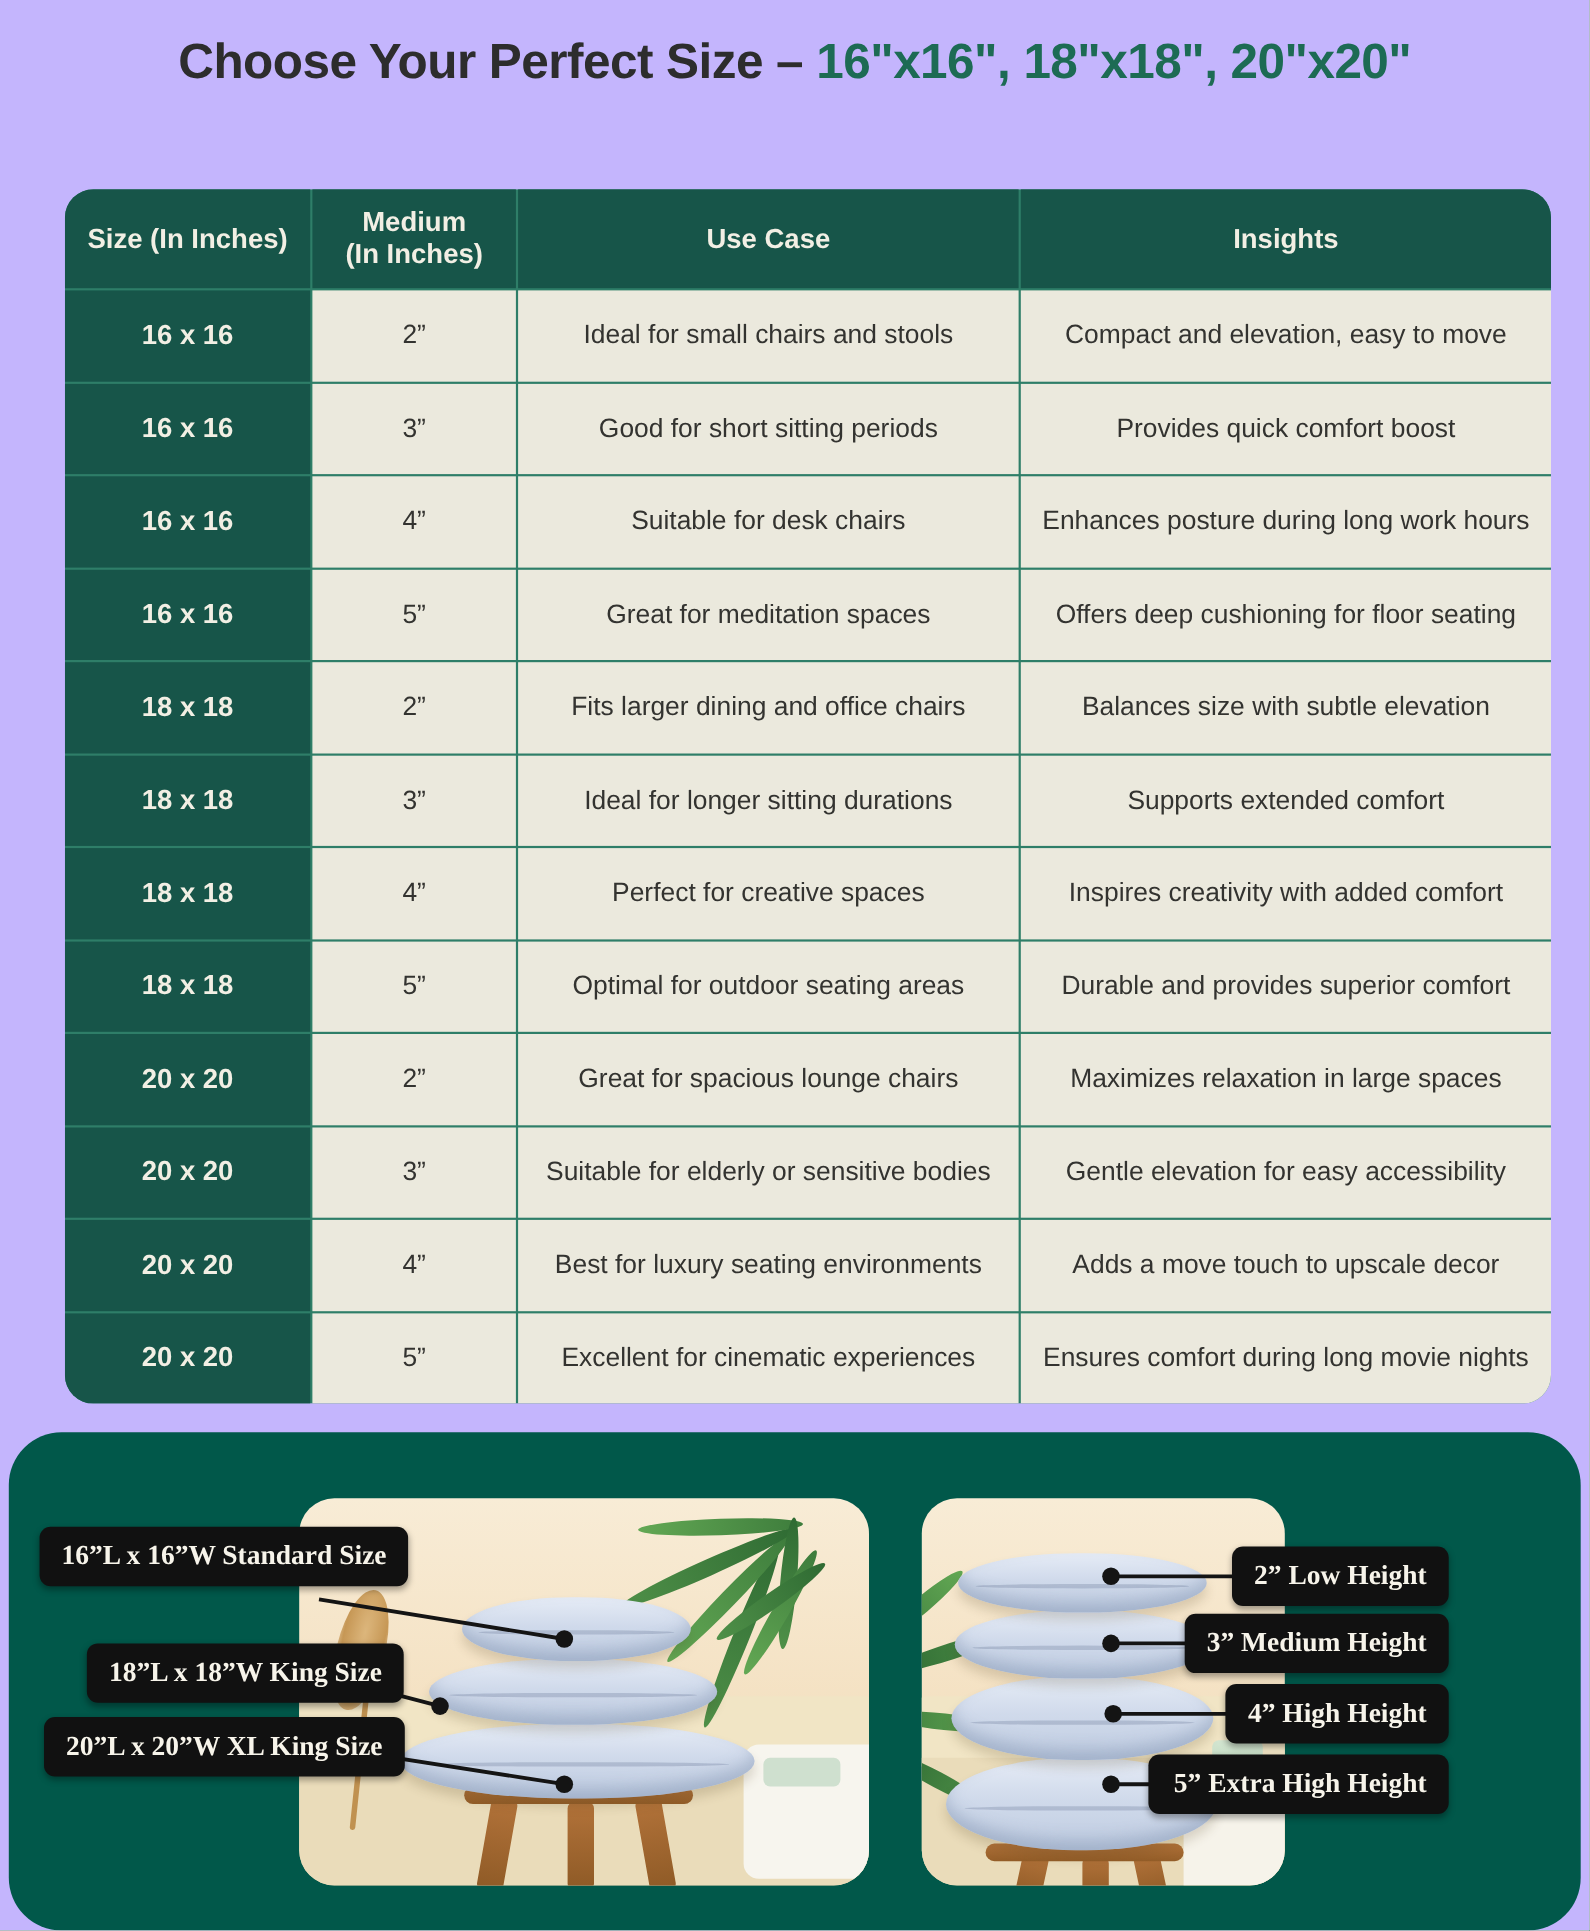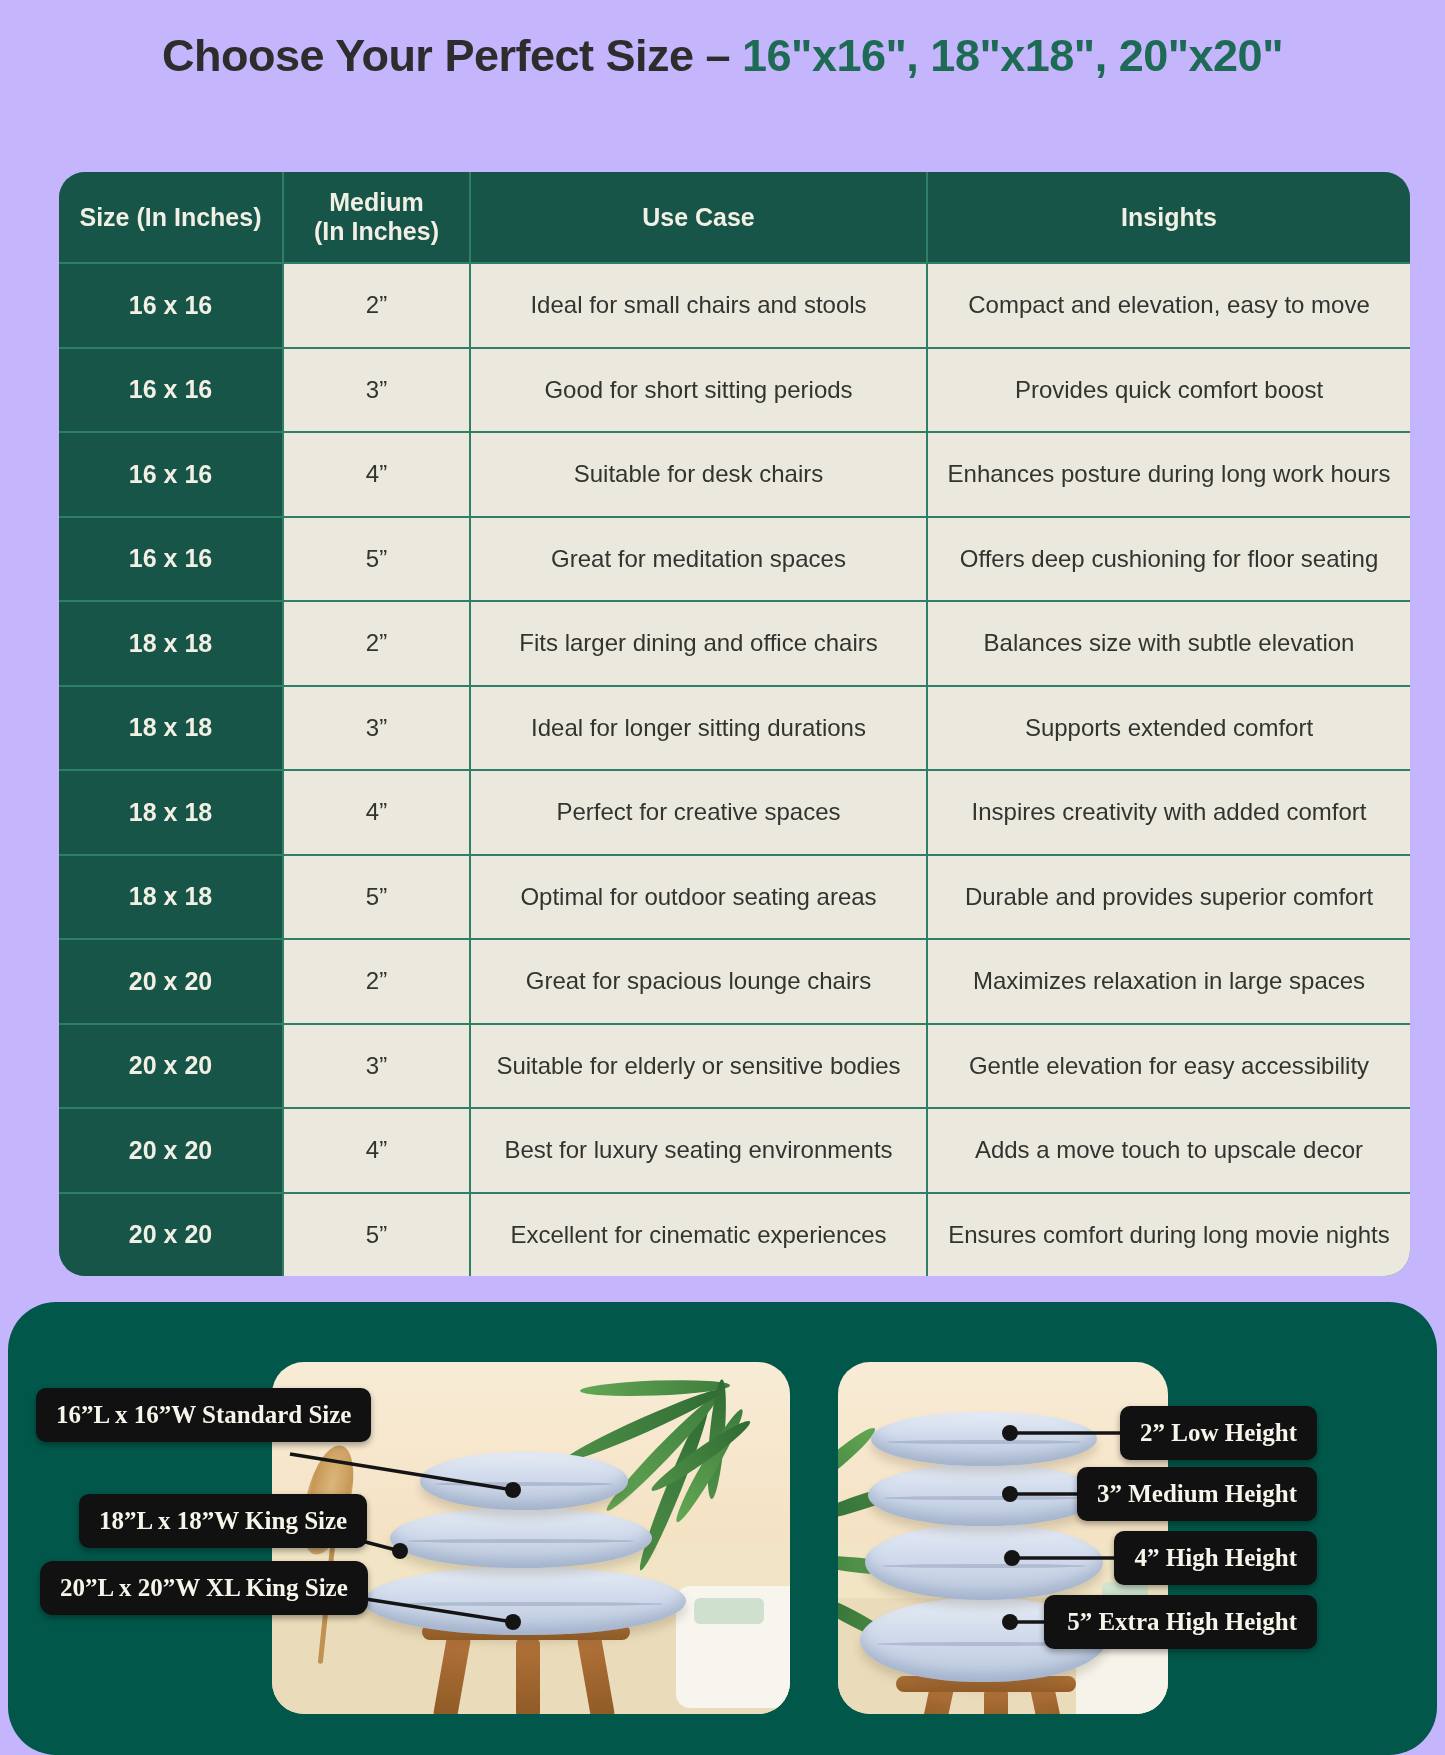--- a/index.html
+++ b/index.html
@@ -248,20 +248,20 @@
       <circle cx="513" cy="1622" r="8"></circle>
       <circle cx="1010" cy="1433" r="8"></circle>
       <circle cx="1010" cy="1494" r="8"></circle>
       <circle cx="1012" cy="1558" r="8"></circle>
       <circle cx="1010" cy="1622" r="8"></circle>
     </g>
   </svg>
 
   <div class="pill" style="left:36px;top:1388px;">16”L x 16”W Standard Size</div>
   <div class="pill" style="left:60px;top:1494px;margin-left:19px;">18”L x 18”W King Size</div>
-  <div class="pill" style="left:40px;top:1561px;border-radius:13px;">20”L x 20”W XL King Size</div>
+  <div class="pill" style="left:40px;top:1561px;">20”L x 20”W XL King Size</div>
 
   <div class="pill" style="right:128px;top:1406px;">2” Low Height</div>
   <div class="pill" style="right:128px;top:1467px;">3” Medium Height</div>
   <div class="pill" style="right:128px;top:1531px;">4” High Height</div>
   <div class="pill" style="right:128px;top:1595px;padding-left:23px;">5” Extra High Height</div>
 
 </div>
 
 </body></html>

